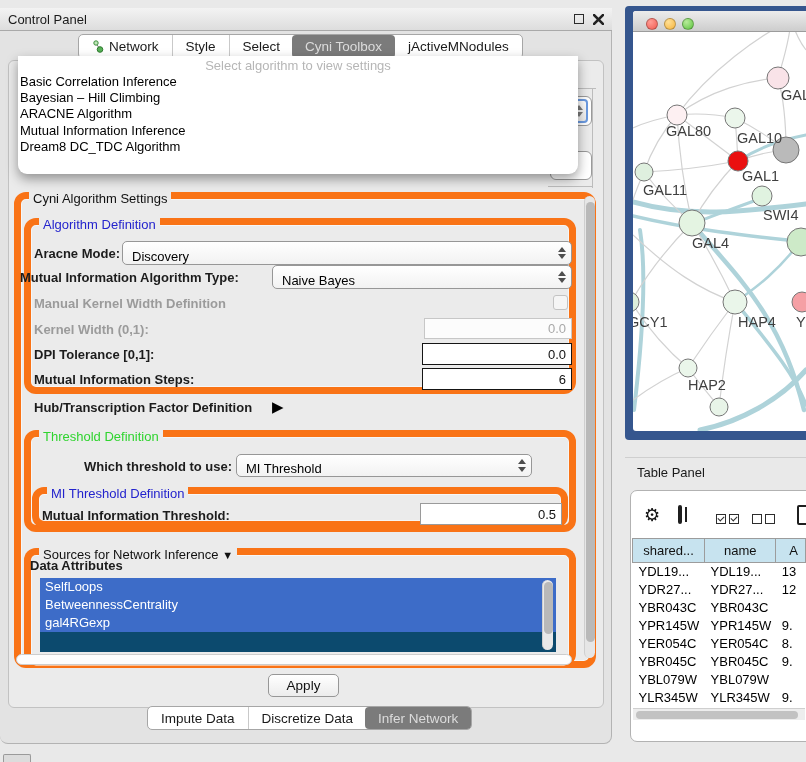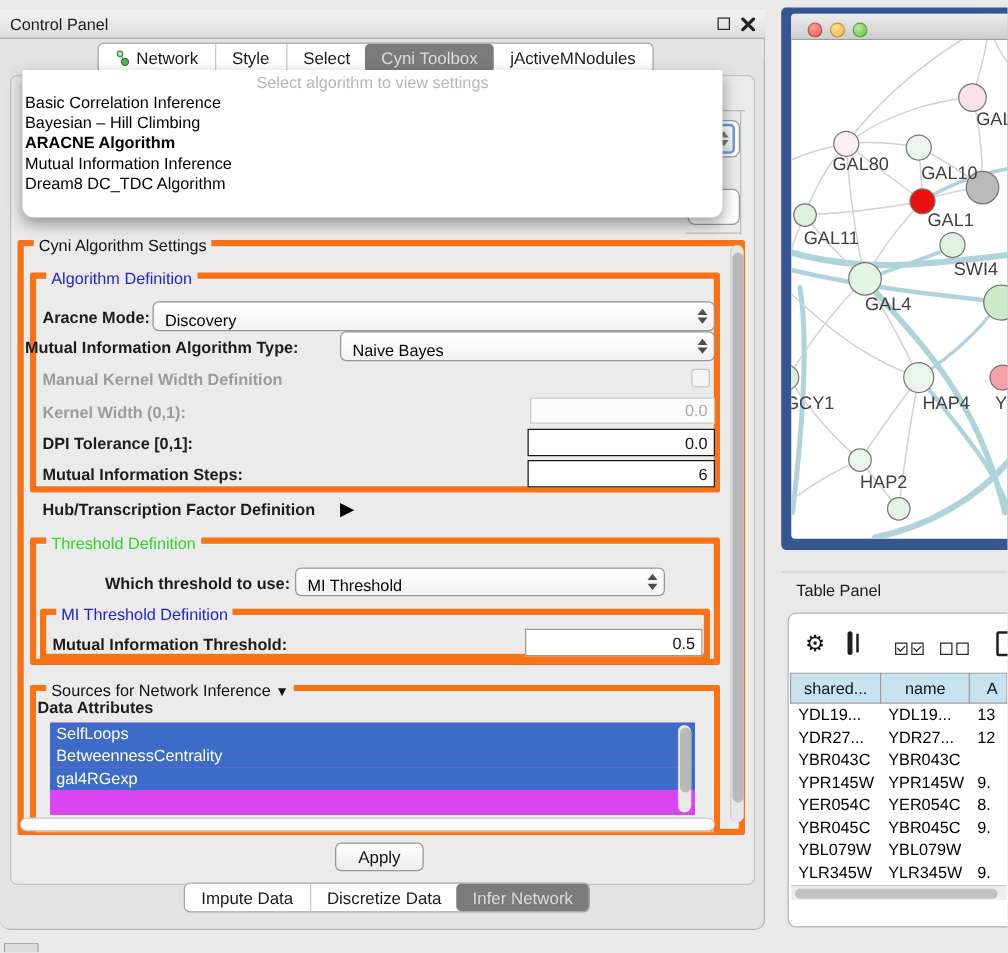--- a/index.html
+++ b/index.html
@@ -16,47 +16,47 @@
 
 .tabbar{display:flex;height:25px;background:#fff;border:1px solid #a6a6a6;border-radius:5px;align-items:stretch;z-index:20}
 .tab{display:flex;align-items:center;gap:5px;padding:0 13px;border-left:1px solid #c9c9c9;font-size:13.5px;color:#1a1a1a;white-space:nowrap}
 .tab:first-child{border-left:none}
 .tab.sel{background:#7b7b7b;color:#dcdcdc;border-radius:4px;border-left:none;margin-left:-1px}
 .tab.sel + .tab{border-left:none}
 
 .dd{left:18px;top:56px;width:560px;height:118px;background:#fff;border-radius:0 0 9px 9px;box-shadow:0 5px 12px rgba(0,0,0,.38);z-index:50;padding-top:2px}
 .dd .ph{display:block;text-align:center;color:#b6b6b6;font-size:13px;height:16px}
 .dd .it{display:block;font-size:13px;line-height:16.2px;padding-left:2px;color:#000}
-.dd .it.bold{font-weight:bold}
+.dd .it.bold{font-weight:normal}
 
 .frag-combo{background:#fff;border:1px solid #9a9a9a;border-radius:6px;z-index:5}
 .focus-step{border:2px solid #6b9ae0;border-radius:4px;background:linear-gradient(#fff,#ececec);display:flex;flex-direction:column;align-items:center;justify-content:center;gap:2px;z-index:6}
 
-.group{border:5px solid #f97316;border-radius:2px;box-shadow:inset 0 0 0 1px rgba(255,255,255,.55)}
+.group{border:7px solid #f97316;border-radius:12px;box-shadow:inset 0 0 0 1px rgba(255,255,255,.55)}
 .glabel{position:absolute;top:-8px;left:8px;background:#ebebeb;padding:0 4px;font-size:13px;white-space:nowrap}
 .blue{color:#2323cd}
 .green{color:#2fd42f}
 .lbl{font-weight:bold;font-size:13px;color:#1c1c1c;white-space:nowrap}
 .lbl.dis{color:#9b9b9b}
 
 .combo{background:linear-gradient(#ffffff,#f2f2f2);border:1px solid #979797;border-radius:5px;display:flex;align-items:flex-end;padding-left:9px;font-size:13px;color:#000}
 .stepper{margin-left:auto;width:19px;align-self:stretch;display:flex;flex-direction:column;align-items:center;justify-content:center;gap:2.5px}
 .tri-up{width:0;height:0;border-left:4px solid transparent;border-right:4px solid transparent;border-bottom:5px solid #4e4e4e}
 .tri-dn{width:0;height:0;border-left:4px solid transparent;border-right:4px solid transparent;border-top:5px solid #4e4e4e}
 
 .field{background:#fff;border:1px solid #9a9a9a;display:flex;align-items:center;justify-content:flex-end;padding-right:5px;font-size:13px}
 .field.strong{border:1.8px solid #151515}
 .field.dis{background:#fcfcfc;border:1px solid #c7c7c7;color:#a9a9a9}
 .checkbox{width:15px;height:15px;border:1px solid #c3c3c3;border-radius:3px;background:#f5f5f5}
 
 .vscroll{width:11px;background:#e6e6e6;border-left:1px solid #cfcfcf;border-radius:6px}
 .vthumb{position:absolute;left:1px;width:9px;background:#b9b9b9;border-radius:5px}
 .hscroll{height:11px;background:#f3f3f3;border:1px solid #cdcdcd;border-radius:6px}
 
-.attr-list{background:#d946ef}
+.attr-list{background:#0c4a6e}
 .attr-item{display:block;height:18px;line-height:18px;background:#3d6cc8;color:#fff;padding-left:5px;font-size:13px}
 
 .btn{background:linear-gradient(#ffffff,#ececec);border:1px solid #979797;border-radius:5px;display:flex;align-items:center;justify-content:center;font-size:13.5px;color:#111}
 
 .net-frame{left:625px;top:6px;width:190px;height:434px;background:#35568e;border-radius:4px 0 0 4px;padding:5px 0 9px 8px}
 .net-inner{position:relative;width:100%;height:100%;background:#fff;border-radius:3px 0 0 3px;overflow:hidden}
 .net-titlebar{position:absolute;left:0;top:0;right:0;height:21px;background:linear-gradient(#ececec,#cdcdcd);border-bottom:1px solid #9c9c9c}
 .tl{position:absolute;top:6.5px;width:12px;height:12px;border-radius:50%;border:1px solid rgba(0,0,0,.25)}
 
 .tp-strip{left:625px;top:457px;width:181px;height:30px;border-top:1px solid #cfcfcf;display:flex;align-items:center;padding-left:12px;color:#1a1a1a}

